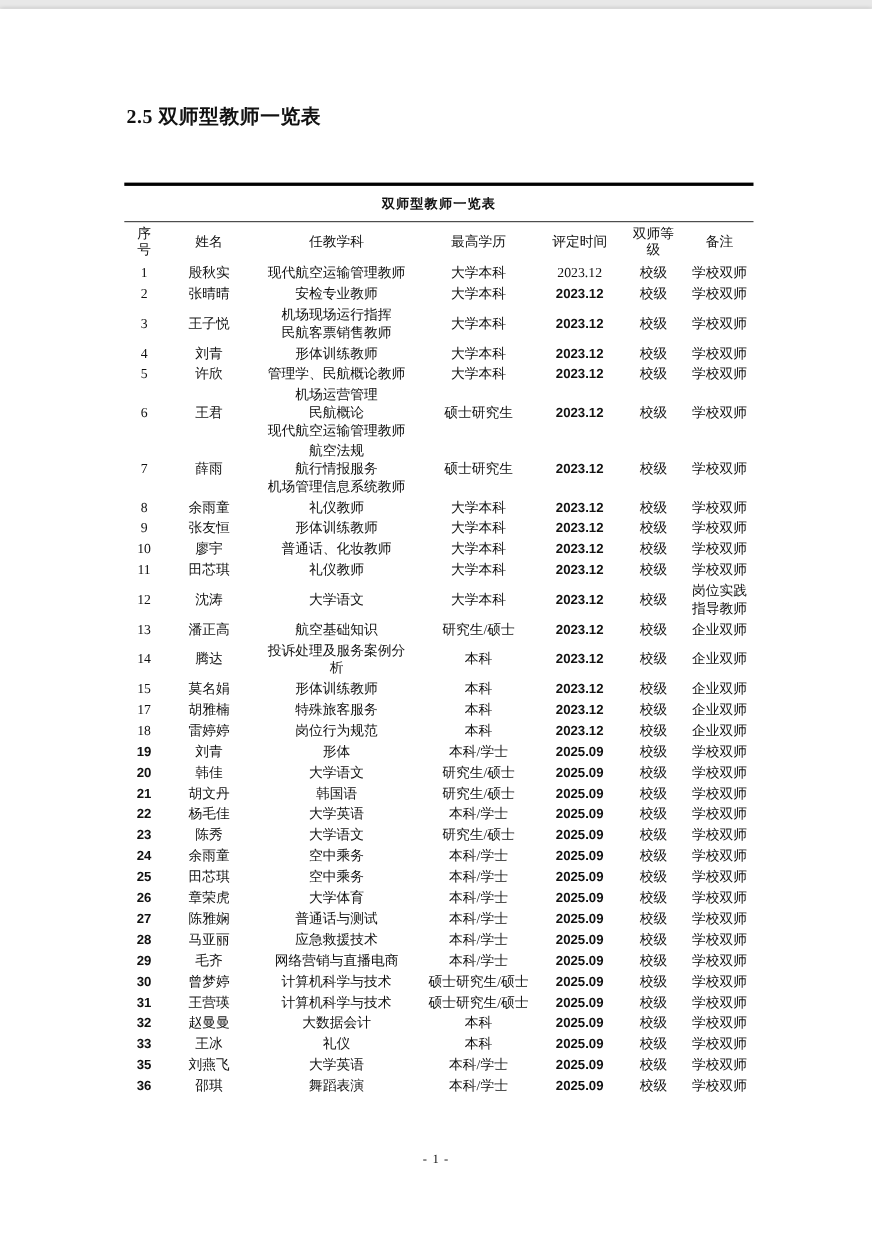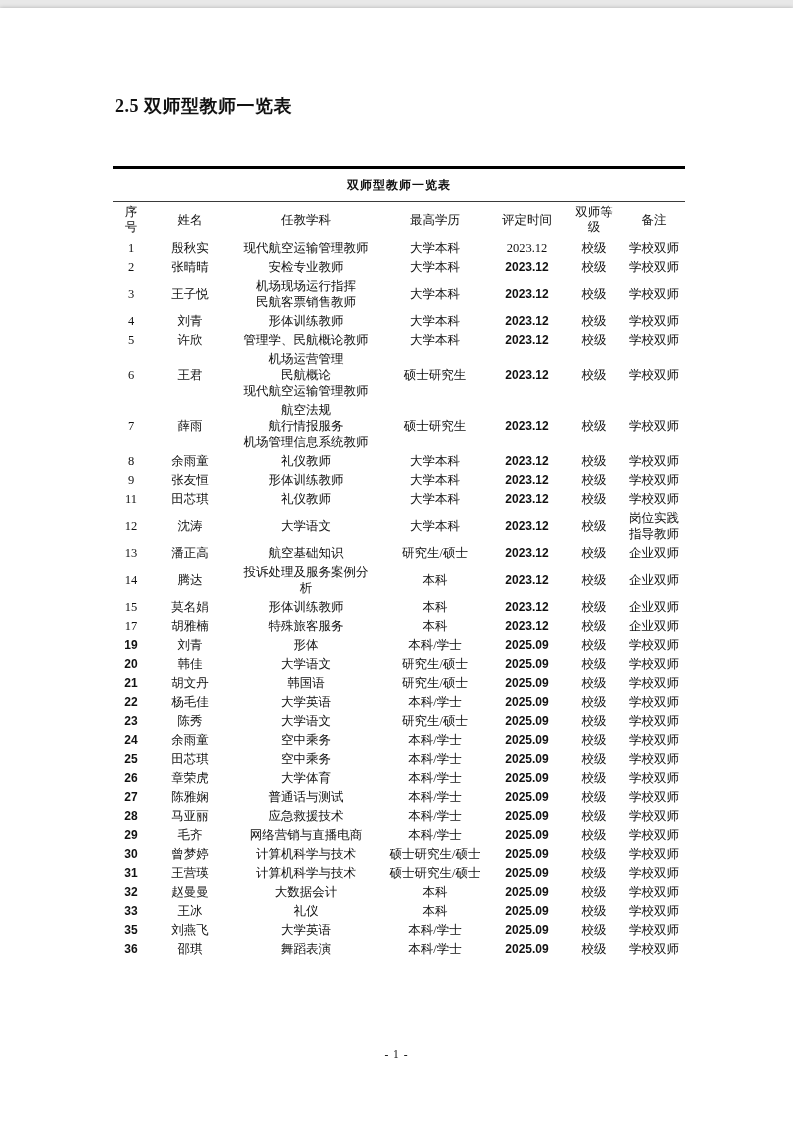--- a/index.html
+++ b/index.html
@@ -178,20 +178,29 @@
           <tr>
             <td>9</td>
             <td>张友恒</td>
             <td>形体训练教师</td>
             <td>大学本科</td>
             <td class="date-sans">2023.12</td>
             <td>校级</td>
             <td>学校双师</td>
           </tr>
           <tr>
+            <td>10</td>
+            <td>廖宇</td>
+            <td>普通话、化妆教师</td>
+            <td>大学本科</td>
+            <td class="date-sans">2023.12</td>
+            <td>校级</td>
+            <td>学校双师</td>
+          </tr>
+          <tr>
             <td>11</td>
             <td>田芯琪</td>
             <td>礼仪教师</td>
             <td>大学本科</td>
             <td class="date-sans">2023.12</td>
             <td>校级</td>
             <td>学校双师</td>
           </tr>
           <tr>
             <td>12</td>
@@ -234,20 +243,29 @@
           <tr>
             <td>17</td>
             <td>胡雅楠</td>
             <td>特殊旅客服务</td>
             <td>本科</td>
             <td class="date-sans">2023.12</td>
             <td>校级</td>
             <td>企业双师</td>
           </tr>
           <tr>
+            <td>18</td>
+            <td>雷婷婷</td>
+            <td>岗位行为规范</td>
+            <td>本科</td>
+            <td class="date-sans">2023.12</td>
+            <td>校级</td>
+            <td>企业双师</td>
+          </tr>
+          <tr>
             <td class="num-sans">19</td>
             <td>刘青</td>
             <td>形体</td>
             <td>本科/学士</td>
             <td class="date-sans">2025.09</td>
             <td>校级</td>
             <td>学校双师</td>
           </tr>
           <tr>
             <td class="num-sans">20</td>

